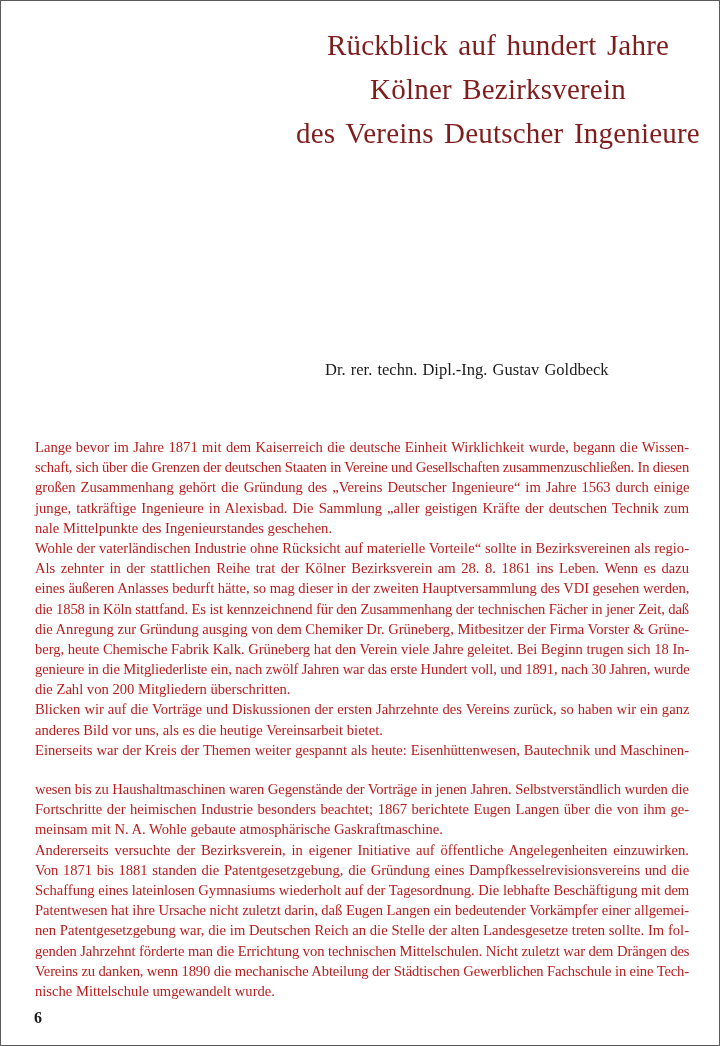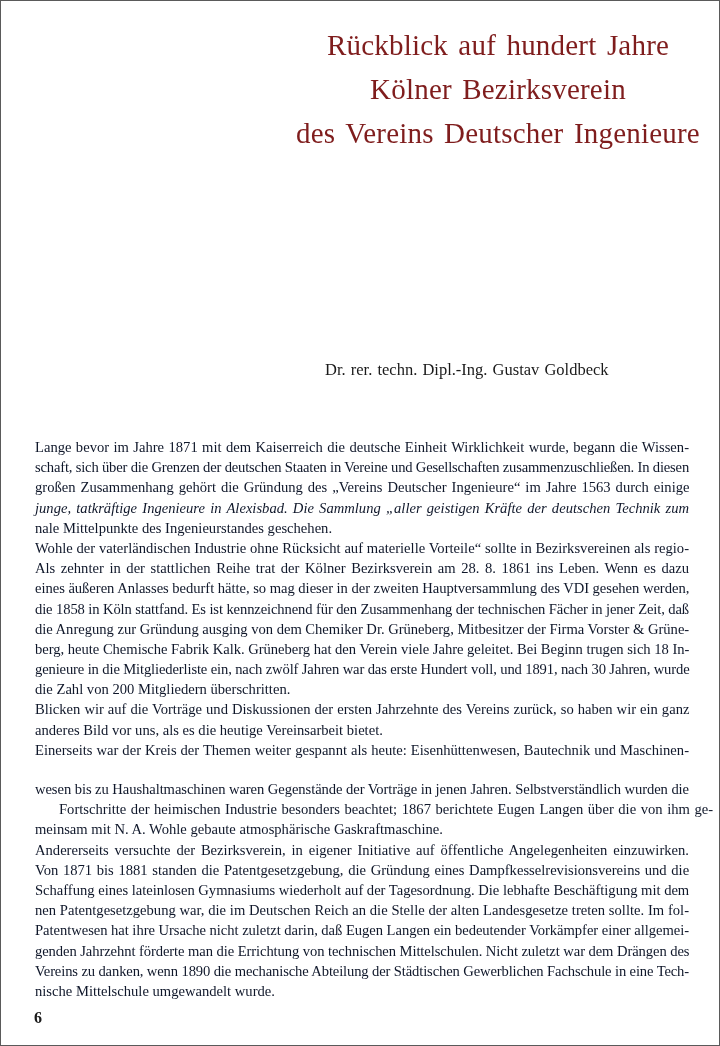--- a/index.html
+++ b/index.html
@@ -54,21 +54,21 @@
       margin-left: 36px;
     }
     .body {
       position: absolute;
       left: 34px;
       top: 436px;
       width: 654px;
       font-family: "Liberation Serif", "DejaVu Serif", serif;
       font-size: 14.6px;
       line-height: 20.2px;
-      color: #0f172a;
+      color: #b91c1c;
     }
     .body .line {
       display: block;
       white-space: nowrap;
       text-align: justify;
       text-align-last: justify;
       height: 20.2px;
       overflow: visible;
     }
     .body .line.last {
@@ -95,49 +95,49 @@
     <span class="tline">des Vereins Deutscher Ingenieure</span>
   </div>
 
   <div class="author">Dr. rer. techn. Dipl.-Ing. Gustav Goldbeck</div>
 
   <div class="body">
     <div>
       <span class="line" style="display: block; width: auto; word-spacing: 0.733333px;">Lange bevor im Jahre 1871 mit dem Kaiserreich die deutsche Einheit Wirklichkeit wurde, begann die Wissen-</span>
       <span class="line" style="display: block; width: auto; letter-spacing: -0.178571px;">schaft, sich über die Grenzen der deutschen Staaten in Vereine und Gesellschaften zusammenzuschließen. In diesen</span>
       <span class="line" style="display: block; width: auto; word-spacing: 1.30769px;">großen Zusammenhang gehört die Gründung des „Vereins Deutscher Ingenieure“ im Jahre 1563 durch einige</span>
-      <span class="line" style="display: block; width: auto; word-spacing: 1.46154px; font-style: italic;">junge, tatkräftige Ingenieure in Alexisbad. Die Sammlung „aller geistigen Kräfte der deutschen Technik zum</span>
+      <span class="line" style="display: block; width: auto; word-spacing: 1.46154px;">junge, tatkräftige Ingenieure in Alexisbad. Die Sammlung „aller geistigen Kräfte der deutschen Technik zum</span>
       <span class="line last">nale Mittelpunkte des Ingenieurstandes geschehen.</span>
       <span class="line" style="display: block; width: auto; word-spacing: 0.153846px;">Wohle der vaterländischen Industrie ohne Rücksicht auf materielle Vorteile“ sollte in Bezirksvereinen als regio-</span>
     </div>
     <div>
       <span class="line" style="display: block; width: auto; word-spacing: 1.94444px;">Als zehnter in der stattlichen Reihe trat der Kölner Bezirksverein am 28. 8. 1861 ins Leben. Wenn es dazu</span>
       <span class="line" style="display: block; width: auto; letter-spacing: -0.0373832px;">eines äußeren Anlasses bedurft hätte, so mag dieser in der zweiten Hauptversammlung des VDI gesehen werden,</span>
       <span class="line" style="display: block; width: auto; letter-spacing: -0.117117px;">die 1858 in Köln stattfand. Es ist kennzeichnend für den Zusammenhang der technischen Fächer in jener Zeit, daß</span>
       <span class="line" style="display: block; width: auto; letter-spacing: -0.0192308px;">die Anregung zur Gründung ausging von dem Chemiker Dr. Grüneberg, Mitbesitzer der Firma Vorster &amp; Grüne-</span>
       <span class="line" style="display: block; width: auto; letter-spacing: -0.027027px;">berg, heute Chemische Fabrik Kalk. Grüneberg hat den Verein viele Jahre geleitet. Bei Beginn trugen sich 18 In-</span>
       <span class="line" style="display: block; width: auto; letter-spacing: -0.131579px;">genieure in die Mitgliederliste ein, nach zwölf Jahren war das erste Hundert voll, und 1891, nach 30 Jahren, wurde</span>
       <span class="line last">die Zahl von 200 Mitgliedern überschritten.</span>
     </div>
     <div>
       <span class="line" style="display: block; width: auto; word-spacing: 0.352941px;">Blicken wir auf die Vorträge und Diskussionen der ersten Jahrzehnte des Vereins zurück, so haben wir ein ganz</span>
       <span class="line last">anderes Bild vor uns, als es die heutige Vereinsarbeit bietet.</span>
     </div>
     <div>
       <span class="line" style="display: block; width: auto; word-spacing: 0.307692px;">Einerseits war der Kreis der Themen weiter gespannt als heute: Eisenhüttenwesen, Bautechnik und Maschinen-</span>
       <span class="line" style="display: block; width: auto; letter-spacing: -0.0740741px; margin-top: 19px;">wesen bis zu Haushaltmaschinen waren Gegenstände der Vorträge in jenen Jahren. Selbstverständlich wurden die</span>
-      <span class="line" style="display: block; width: auto; word-spacing: 0.928571px; margin-left: 24px;">Fortschritte der heimischen Industrie besonders beachtet; 1867 berichtete Eugen Langen über die von ihm ge-</span>
+      <span class="line" style="display: block; width: auto; word-spacing: 0.928571px;">Fortschritte der heimischen Industrie besonders beachtet; 1867 berichtete Eugen Langen über die von ihm ge-</span>
       <span class="line last">meinsam mit N. A. Wohle gebaute atmosphärische Gaskraftmaschine.</span>
     </div>
     <div>
       <span class="line" style="display: block; width: auto; word-spacing: 2.2px;">Andererseits versuchte der Bezirksverein, in eigener Initiative auf öffentliche Angelegenheiten einzuwirken.</span>
       <span class="line" style="display: block; width: auto; word-spacing: 1px;">Von 1871 bis 1881 standen die Patentgesetzgebung, die Gründung eines Dampfkesselrevisionsvereins und die</span>
       <span class="line" style="display: block; width: auto; letter-spacing: -0.0188679px;">Schaffung eines lateinlosen Gymnasiums wiederholt auf der Tagesordnung. Die lebhafte Beschäftigung mit dem</span>
+      <span class="line" style="display: block; width: auto; letter-spacing: -0.0458716px;">Patentwesen hat ihre Ursache nicht zuletzt darin, daß Eugen Langen ein bedeutender Vorkämpfer einer allgemei-</span>
       <span class="line" style="display: block; width: auto; word-spacing: 0.125px;">nen Patentgesetzgebung war, die im Deutschen Reich an die Stelle der alten Landesgesetze treten sollte. Im fol-</span>
-      <span class="line" style="display: block; width: auto; letter-spacing: -0.0458716px;">Patentwesen hat ihre Ursache nicht zuletzt darin, daß Eugen Langen ein bedeutender Vorkämpfer einer allgemei-</span>
       <span class="line" style="display: block; width: auto; letter-spacing: -0.0825688px;">genden Jahrzehnt förderte man die Errichtung von technischen Mittelschulen. Nicht zuletzt war dem Drängen des</span>
       <span class="line" style="display: block; width: auto; letter-spacing: -0.12963px;">Vereins zu danken, wenn 1890 die mechanische Abteilung der Städtischen Gewerblichen Fachschule in eine Tech-</span>
       <span class="line last">nische Mittelschule umgewandelt wurde.</span>
     </div>
   </div>
 
   <div class="pagenum">6</div>
 
 </div>
 

